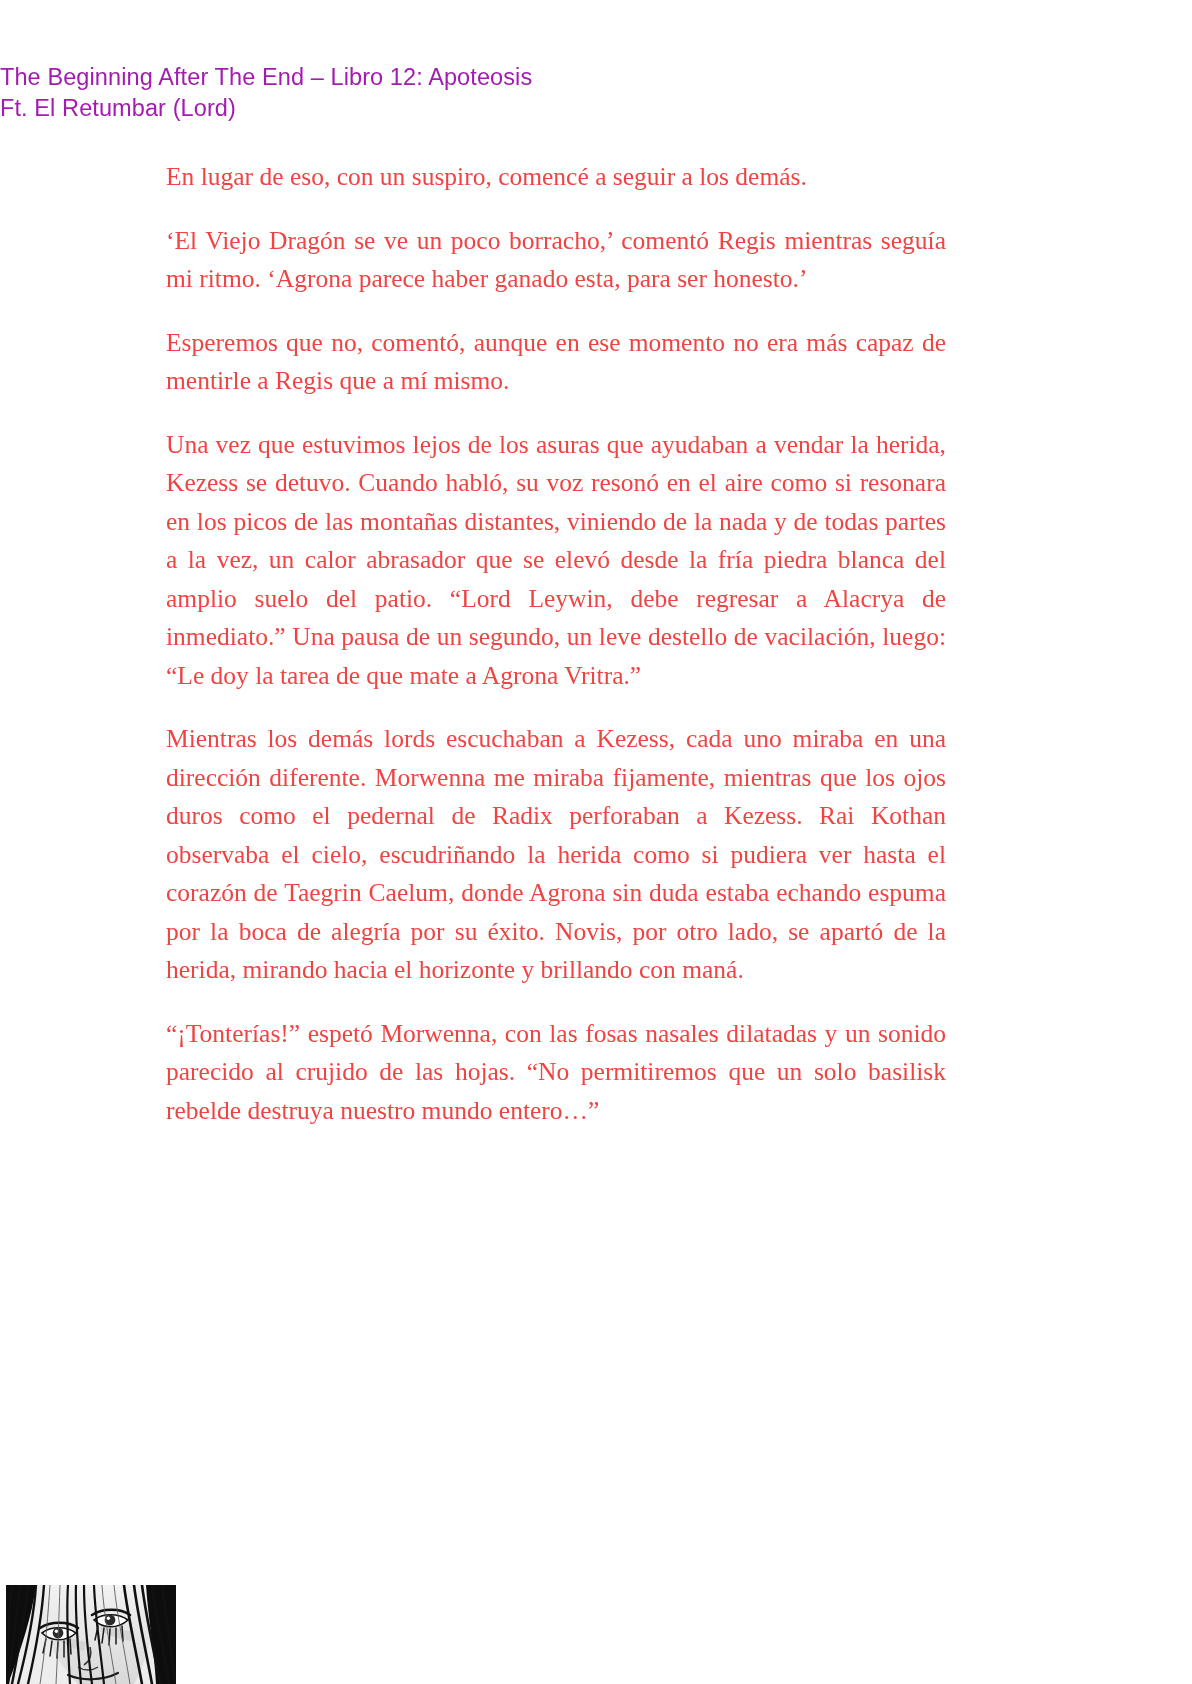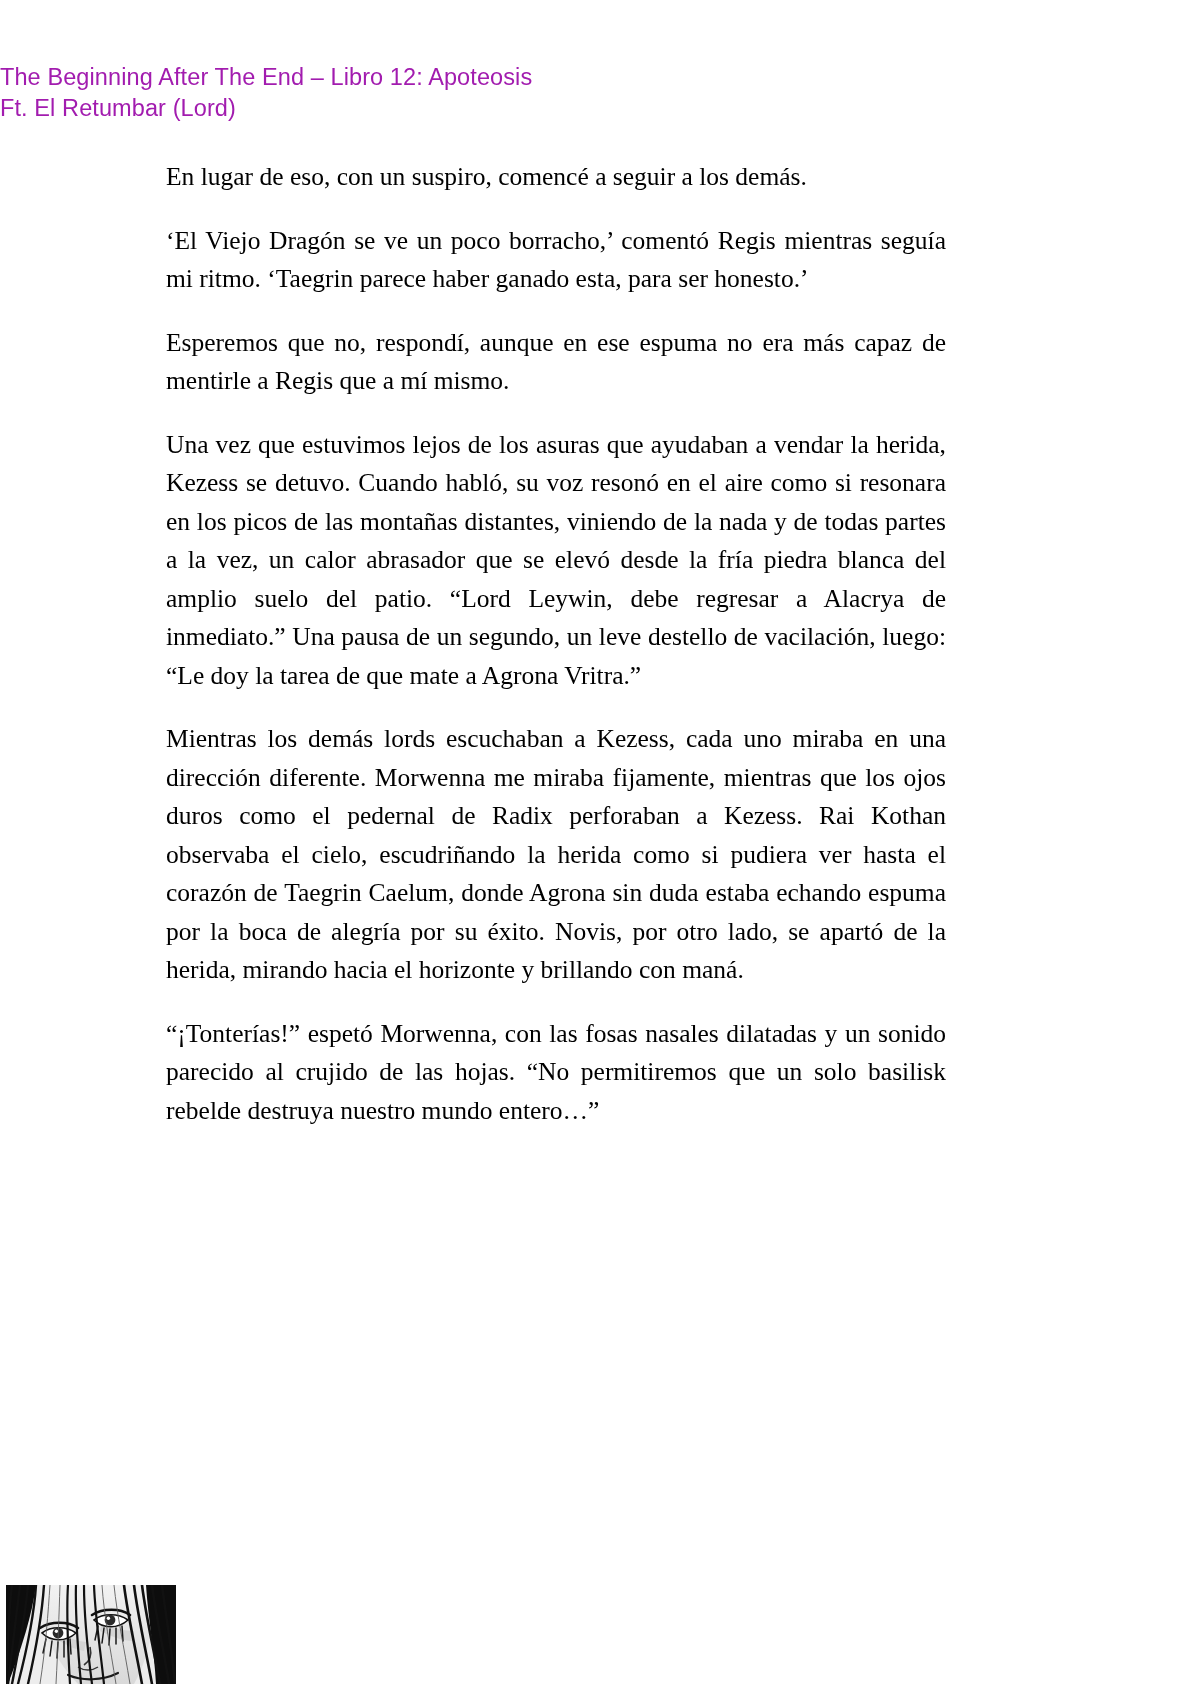--- a/index.html
+++ b/index.html
@@ -33,21 +33,21 @@
 
   
   .body-col {
     position: absolute;
     left: 166px;
     top: 158px;
     width: 780px;
     font-family: "Liberation Serif", "DejaVu Serif", serif;
     font-size: 25.5px;
     line-height: 38.5px;
-    color: #000000;
+    color: #ef4444;
     text-align: justify;
     text-justify: inter-word;
   }
   .body-col p {
     margin: 0 0 25px 0;
     text-align: justify;
     -webkit-hyphens: none;
     hyphens: none;
   }
   .body-col p:last-child { margin-bottom: 0; }
@@ -69,22 +69,22 @@
 
 <div class="page">
 
   <div class="doc-header">
     <span class="hline">The Beginning After The End – Libro 12: Apoteosis</span>
     <span class="hline">Ft. El Retumbar (Lord)</span>
   </div>
 
   <div class="body-col">
     <p>En lugar de eso, con un suspiro, comencé a seguir a los demás.</p>
-    <p>‘El Viejo Dragón se ve un poco borracho,’ comentó Regis mientras seguía mi ritmo. ‘Taegrin parece haber ganado esta, para ser honesto.’</p>
-    <p>Esperemos que no, respondí, aunque en ese espuma no era más capaz de mentirle a Regis que a mí mismo.</p>
+    <p>‘El Viejo Dragón se ve un poco borracho,’ comentó Regis mientras seguía mi ritmo. ‘Agrona parece haber ganado esta, para ser honesto.’</p>
+    <p>Esperemos que no, comentó, aunque en ese momento no era más capaz de mentirle a Regis que a mí mismo.</p>
     <p>Una vez que estuvimos lejos de los asuras que ayudaban a vendar la herida, Kezess se detuvo. Cuando habló, su voz resonó en el aire como si resonara en los picos de las montañas distantes, viniendo de la nada y de todas partes a la vez, un calor abrasador que se elevó desde la fría piedra blanca del amplio suelo del patio. “Lord Leywin, debe regresar a Alacrya de inmediato.” Una pausa de un segundo, un leve destello de vacilación, luego: “Le doy la tarea de que mate a Agrona Vritra.”</p>
     <p>Mientras los demás lords escuchaban a Kezess, cada uno miraba en una dirección diferente. Morwenna me miraba fijamente, mientras que los ojos duros como el pedernal de Radix perforaban a Kezess. Rai Kothan observaba el cielo, escudriñando la herida como si pudiera ver hasta el corazón de Taegrin Caelum, donde Agrona sin duda estaba echando espuma por la boca de alegría por su éxito. Novis, por otro lado, se apartó de la herida, mirando hacia el horizonte y brillando con maná.</p>
     <p>“¡Tonterías!” espetó Morwenna, con las fosas nasales dilatadas y un sonido parecido al crujido de las hojas. “No permitiremos que un solo basilisk rebelde destruya nuestro mundo entero…”</p>
   </div>
 
   <div class="illus">
     <svg width="170" height="99" viewBox="0 0 170 99" xmlns="http://www.w3.org/2000/svg">
       <defs>
         <linearGradient id="skin" x1="0" y1="0" x2="0" y2="1">
           <stop offset="0%" stop-color="#f2f2f2"></stop>

